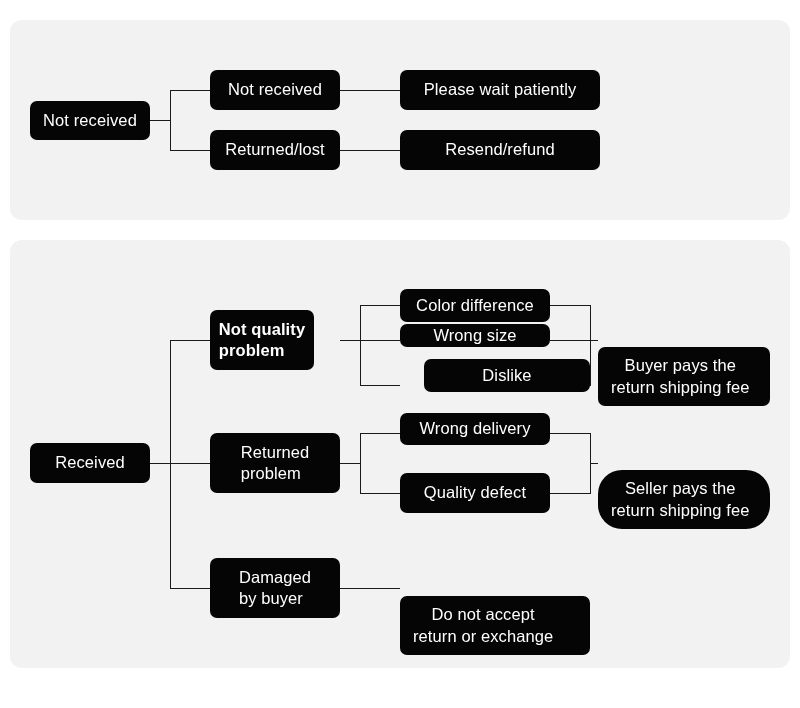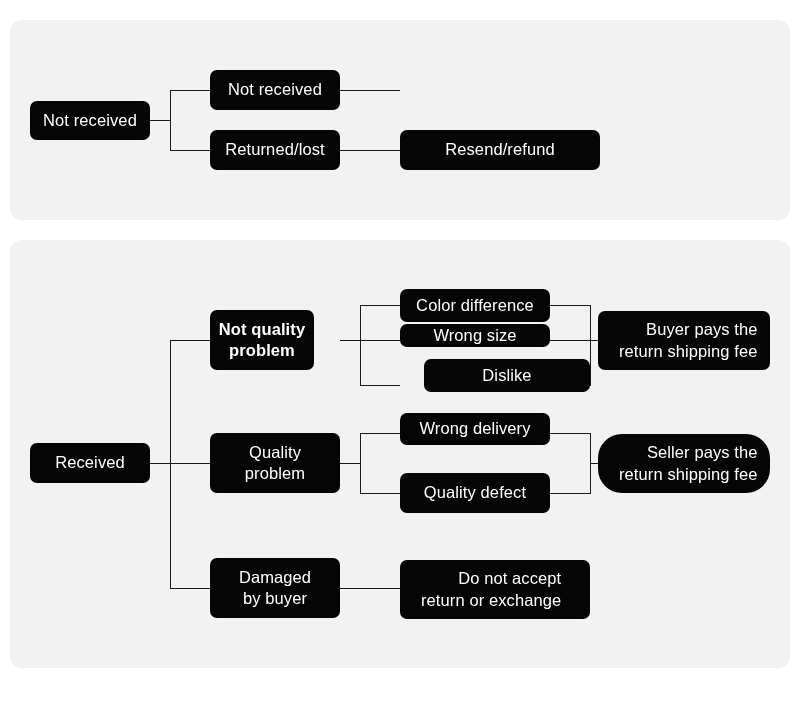--- a/index.html
+++ b/index.html
@@ -44,27 +44,28 @@
     box-sizing: border-box;
     display: flex;
     align-items: center;
     font-size: 16.5px;
     line-height: 1.30;
     letter-spacing: 0.1px;
     white-space: pre-line;
   }
   .node.center {
     justify-content: center;
-    text-align: center;
+    text-align: left;
   }
   .node.left {
     justify-content: flex-start;
-    text-align: right;
-    padding-left: 21px;
+    text-align: center;
+    padding-left: 13px;
     padding-right: 10px;
+    margin-top: 36px;
   }
   .conn {
     position: absolute;
     background: #1a1a1a;
   }
   .conn.h { height: 1px; }
   .conn.v { width: 1px; }
 </style>
 </head>
 <body>
@@ -79,20 +80,21 @@
     <div class="conn h" style="left:160px; top:130px; width:40px;"></div>
 
     <div class="conn h" style="left:330px; top:70px;  width:60px;"></div>
     <div class="conn h" style="left:330px; top:130px; width:60px;"></div>
 
     <div class="node center" id="p1-root" style="left:20px; top:81px; width:120px; height:39px;">Not received</div>
 
     <div class="node center" style="left:200px; top:50px; width:130px; height:40px;">Not received</div>
     <div class="node center" style="left:200px; top:110px; width:130px; height:40px;">Returned/lost</div>
 
+    <div class="node center" style="left:390px; top:50px; width:200px; height:40px;">Please wait patiently</div>
     <div class="node center" style="left:390px; top:110px; width:200px; height:40px;">Resend/refund</div>
   </div>
 
   <div class="panel" id="panel-received">
 
     <div class="conn h" style="left:140px; top:223px; width:20px;"></div>
     <div class="conn v" style="left:160px; top:100px; height:249px;"></div>
     <div class="conn h" style="left:160px; top:100px; width:40px;"></div>
     <div class="conn h" style="left:160px; top:223px; width:40px;"></div>
     <div class="conn h" style="left:160px; top:348px; width:40px;"></div>
@@ -118,21 +120,21 @@
     <div class="conn h" style="left:540px; top:253px; width:40px;"></div>
     <div class="conn v" style="left:580px; top:193px; height:61px;"></div>
     <div class="conn h" style="left:580px; top:223px; width:8px;"></div>
 
     <div class="conn h" style="left:330px; top:348px; width:60px;"></div>
 
     <div class="node center" style="left:20px; top:203px; width:120px; height:40px;">Received</div>
 
     <div class="node center" style="left:200px; top:70px; width:104px; height:60px;font-weight:bold;">Not quality
 problem</div>
-    <div class="node center" style="left:200px; top:193px; width:130px; height:60px;">Quality
+    <div class="node center" style="left:200px; top:193px; width:130px; height:60px;">Returned
 problem</div>
     <div class="node center" style="left:200px; top:318px; width:130px; height:60px;">Damaged
 by buyer</div>
 
     <div class="node center" style="left:390px; top:49px; width:150px; height:33px;">Color difference</div>
     <div class="node center" style="left:390px; top:84px; width:150px; height:23px;">Wrong size</div>
     <div class="node center" style="left:390px; top:119px; width:166px; height:33px;margin-left:24px;">Dislike</div>
 
     <div class="node center" style="left:390px; top:173px; width:150px; height:32px;">Wrong delivery</div>
     <div class="node center" style="left:390px; top:233px; width:150px; height:40px;">Quality defect</div>

